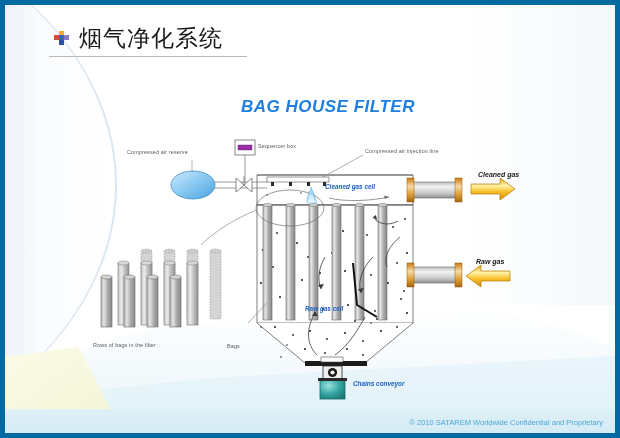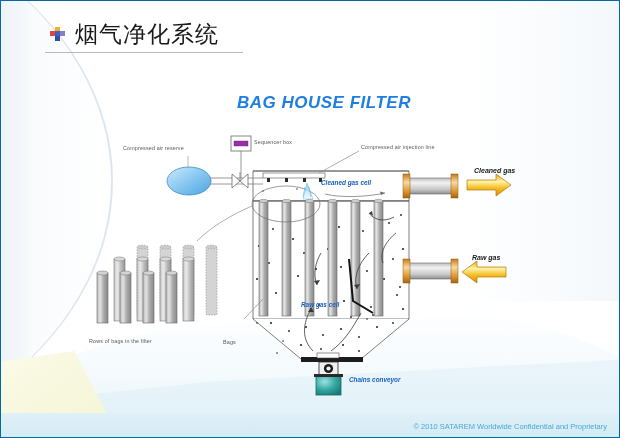--- a/index.html
+++ b/index.html
@@ -1,20 +1,20 @@
 <!DOCTYPE html>
 <html><head>
 <meta charset="utf-8">
 <style>
   html,body{margin:0;padding:0;background:#ffffff;}
   #slide{
     position:relative;width:620px;height:438px;overflow:hidden;
     font-family:"Liberation Sans",sans-serif;
     background:#ffffff;
-    border:1px solid #0369a1;box-sizing:border-box;
+    border:5px solid #0369a1;box-sizing:border-box;
   }
   
   .bg-left-band{
     position:absolute;left:0;top:0;width:30px;height:438px;
     background:linear-gradient(to right,#e7eef5 0%,#eef3f8 40%,#f8fafc 85%,#ffffff 100%);
   }
   .bg-arc{
     position:absolute;left:-310px;top:-120px;width:420px;height:600px;
     border-right:2px solid #dde6f0;border-radius:0 100% 100% 0/0 50% 50% 0;
     background:linear-gradient(to right,#e8eef6 0%,#f3f7fb 60%,rgba(255,255,255,0) 100%);

